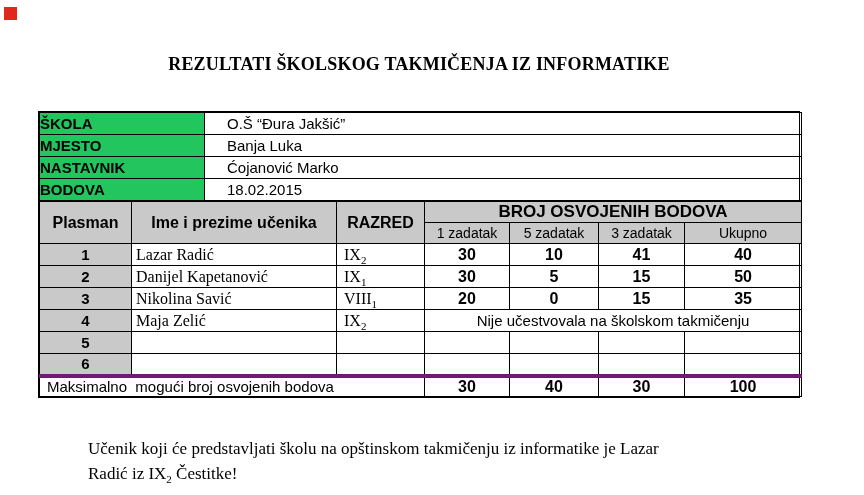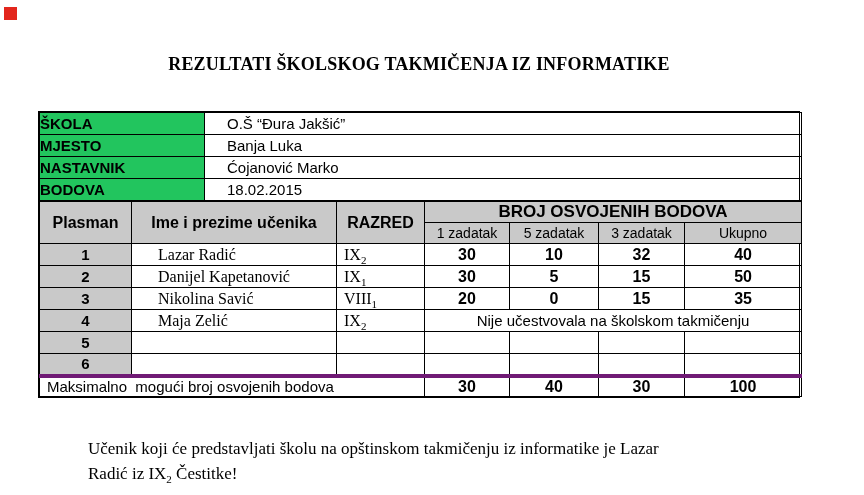--- a/index.html
+++ b/index.html
@@ -38,21 +38,21 @@
   .main-table th { background:#c9c9c9; vertical-align:middle; }
   .hdr-main { height:33px; font-size:16px; font-weight:bold; }
   .hdr-points { font-size:17px; font-weight:bold; }
   .hdr-sub { height:21px; font-size:14px; font-weight:normal; }
   .main-table td { height:22px; vertical-align:middle; }
   .plasman-cell {
     background:#c9c9c9; font-weight:bold; font-size:15px; text-align:center;
   }
   .name-cell {
     font-family:"Liberation Serif","DejaVu Serif",serif;
-    font-size:16px; padding-left:26px;
+    font-size:16px; padding-left:4px;
   }
   .razred-cell {
     font-family:"Liberation Serif","DejaVu Serif",serif;
     font-size:16px; padding-left:7px;
   }
   .razred-cell sub, .footer sub { font-size:11px; line-height:0; }
   .score-cell { font-weight:bold; font-size:16px; text-align:center; }
   .note-cell { font-size:15px; text-align:center; }
   .max-row td { border-top:4px solid #701a75; height:21px; }
   .max-label { font-size:15px; padding-left:7px; white-space:pre; }
@@ -122,21 +122,21 @@
         <th class="hdr-sub">3 zadatak</th>
         <th class="hdr-sub">Ukupno</th>
       </tr>
 
       <tr>
         <td class="plasman-cell">1</td>
         <td class="name-cell">Lazar Radić</td>
         <td class="razred-cell"><span>IX</span><sub>2</sub></td>
         <td class="score-cell">30</td>
         <td class="score-cell">10</td>
-        <td class="score-cell">32</td>
+        <td class="score-cell">41</td>
         <td class="score-cell">40</td>
       </tr>
       <tr>
         <td class="plasman-cell">2</td>
         <td class="name-cell">Danijel Kapetanović</td>
         <td class="razred-cell"><span>IX</span><sub>1</sub></td>
         <td class="score-cell">30</td>
         <td class="score-cell">5</td>
         <td class="score-cell">15</td>
         <td class="score-cell">50</td>

